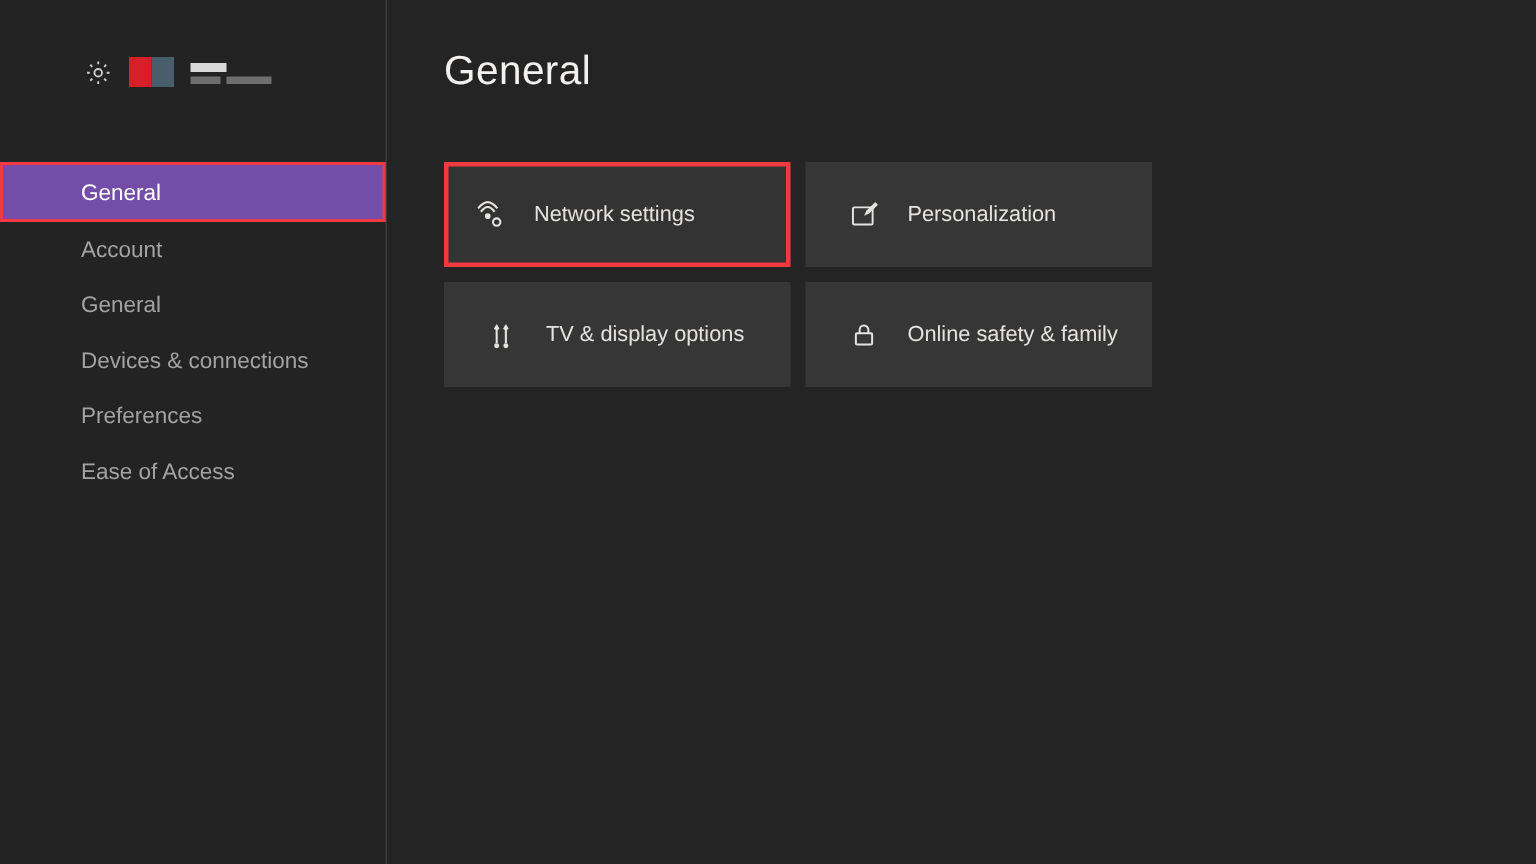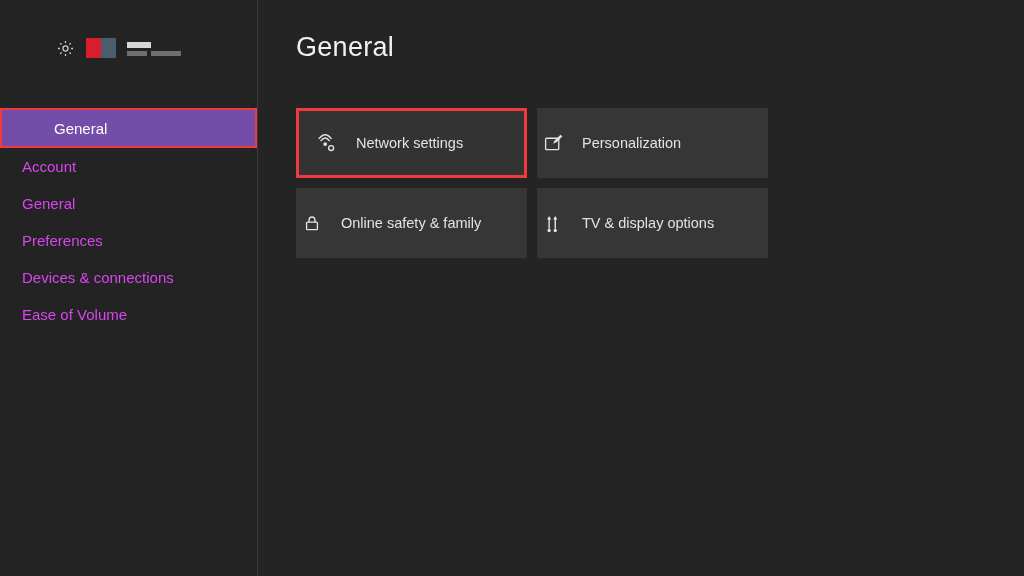--- a/index.html
+++ b/index.html
@@ -47,23 +47,23 @@
   .navlist {
     position: absolute;
     top: 108px;
     left: 0;
     width: 100%;
   }
   .nav-item {
     height: 37px;
     display: flex;
     align-items: center;
-    padding-left: 22px;
+    padding-left: 54px;
     font-size: 15px;
-    color: #d946ef;
+    color: #a3a3a3;
     cursor: default;
     width: 100%;
     position: relative;
   }
   .nav-item.selected {
     background: #744da9;
     color: #ffffff;
     border: 2px solid #ef3a3f;
     border-right: 2px solid #ef3a3f;
     height: 40px;
@@ -91,21 +91,21 @@
     left: 38px;
     display: grid;
     grid-template-columns: 231px 231px;
     grid-auto-rows: 70px;
     gap: 10px;
   }
   .tile {
     background: #363636;
     display: flex;
     align-items: center;
-    padding-left: 5px;
+    padding-left: 28px;
     gap: 18px;
     font-size: 14.5px;
     color: #e5e3e0;
   }
   .tile.hl {
     border: 3px solid #ef3a3f;
     padding-left: 17px;
     background:#333333;
     text-align:center;
   }
@@ -142,27 +142,27 @@
       <div class="nav-item selected">
         <span>General</span>
       </div>
       <div class="nav-item">
         <span>Account</span>
       </div>
       <div class="nav-item">
         <span>General</span>
       </div>
       <div class="nav-item">
+        <span>Devices &amp; connections</span>
+      </div>
+      <div class="nav-item">
         <span>Preferences</span>
       </div>
       <div class="nav-item">
-        <span>Devices &amp; connections</span>
-      </div>
-      <div class="nav-item">
-        <span>Ease of Volume</span>
+        <span>Ease of Access</span>
       </div>
     </div>
   </div>
 
   <div class="main">
     <h1 class="page-title">General</h1>
 
     <div class="tiles">
 
       <div class="tile hl">
@@ -183,37 +183,37 @@
           <svg width="21" height="21" viewBox="0 0 24 24" fill="none" stroke-width="1.5">
             <rect x="3" y="6" width="15" height="13" rx="1"></rect>
             <path d="M14 9 20 3l1 1-6 6-2 .9.9-2Z"></path>
           </svg>
         </span>
         <span>Personalization</span>
       </div>
 
       <div class="tile">
         <span class="ico">
-          <svg width="20" height="20" viewBox="0 0 24 24" fill="none" stroke-width="1.6">
-            <rect x="5.5" y="11" width="13" height="9" rx="1"></rect>
-            <path d="M8.5 11V8.3A3.5 3.5 0 0 1 12 4.8a3.5 3.5 0 0 1 3.5 3.5V11"></path>
-          </svg>
-        </span>
-        <span>Online safety &amp; family</span>
-      </div>
-
-      <div class="tile">
-        <span class="ico">
           <svg width="21" height="21" viewBox="0 0 24 24" fill="none" stroke-width="1.6">
             <path d="M7 5v13M14 5v13"></path>
             <path d="M5.5 7.5 7 5l1.5 2.5M12.5 7.5 14 5l1.5 2.5"></path>
             <circle cx="7" cy="20" r="1.1" fill="#e5e3e0"></circle>
             <circle cx="14" cy="20" r="1.1" fill="#e5e3e0"></circle>
           </svg>
         </span>
         <span>TV &amp; display options</span>
       </div>
 
+      <div class="tile">
+        <span class="ico">
+          <svg width="20" height="20" viewBox="0 0 24 24" fill="none" stroke-width="1.6">
+            <rect x="5.5" y="11" width="13" height="9" rx="1"></rect>
+            <path d="M8.5 11V8.3A3.5 3.5 0 0 1 12 4.8a3.5 3.5 0 0 1 3.5 3.5V11"></path>
+          </svg>
+        </span>
+        <span>Online safety &amp; family</span>
+      </div>
+
 
 
     </div>
   </div>
 </div>
 
 </body></html>

